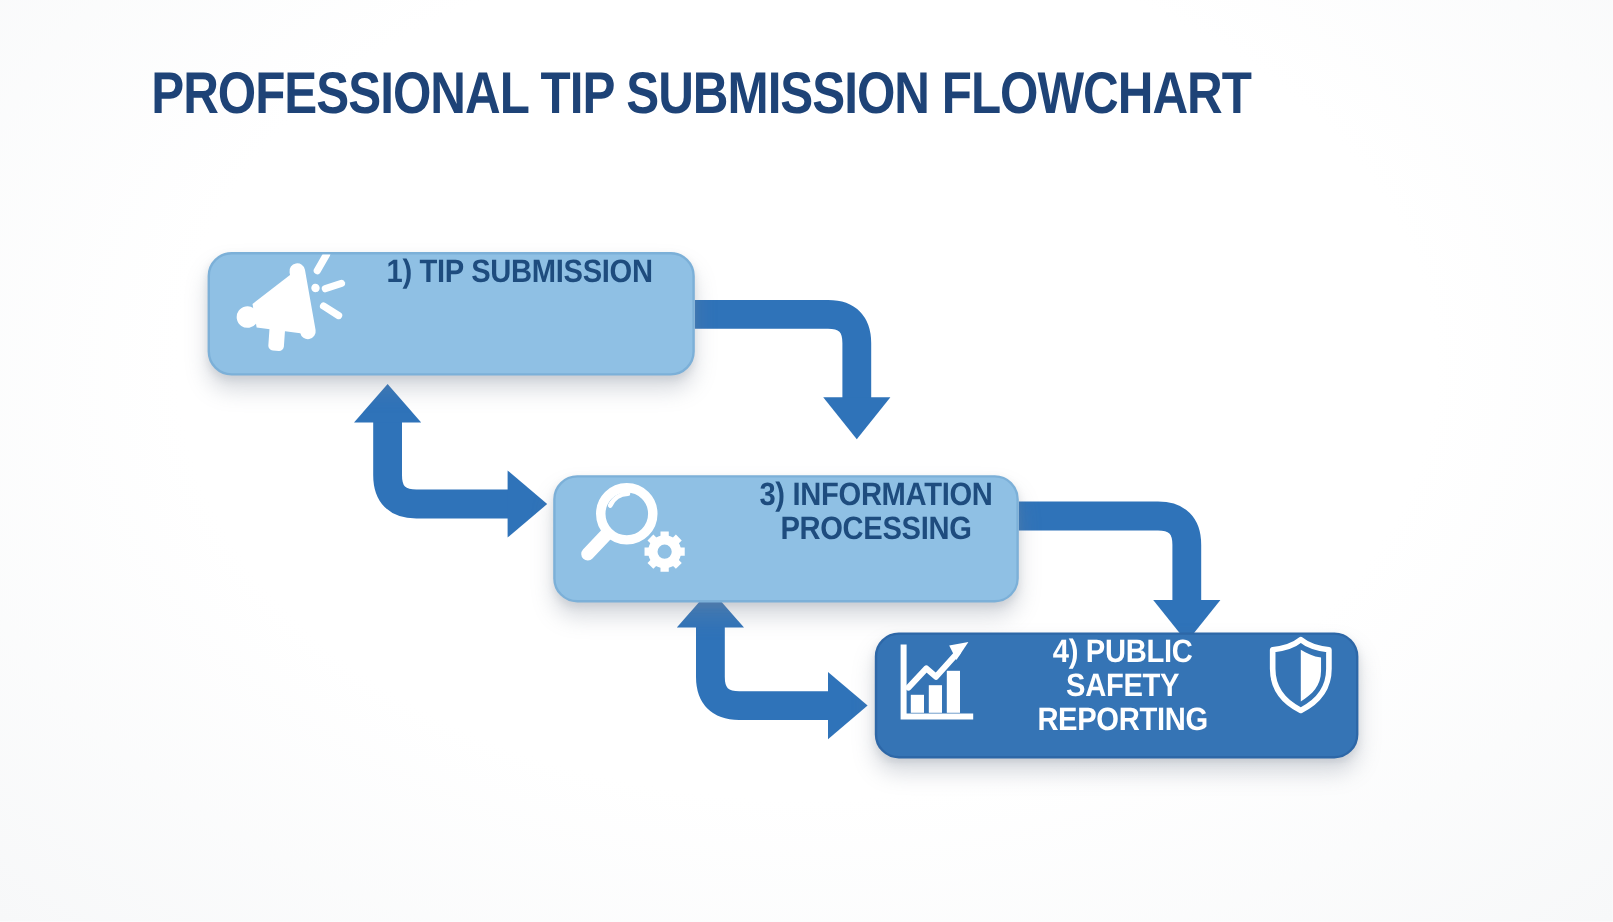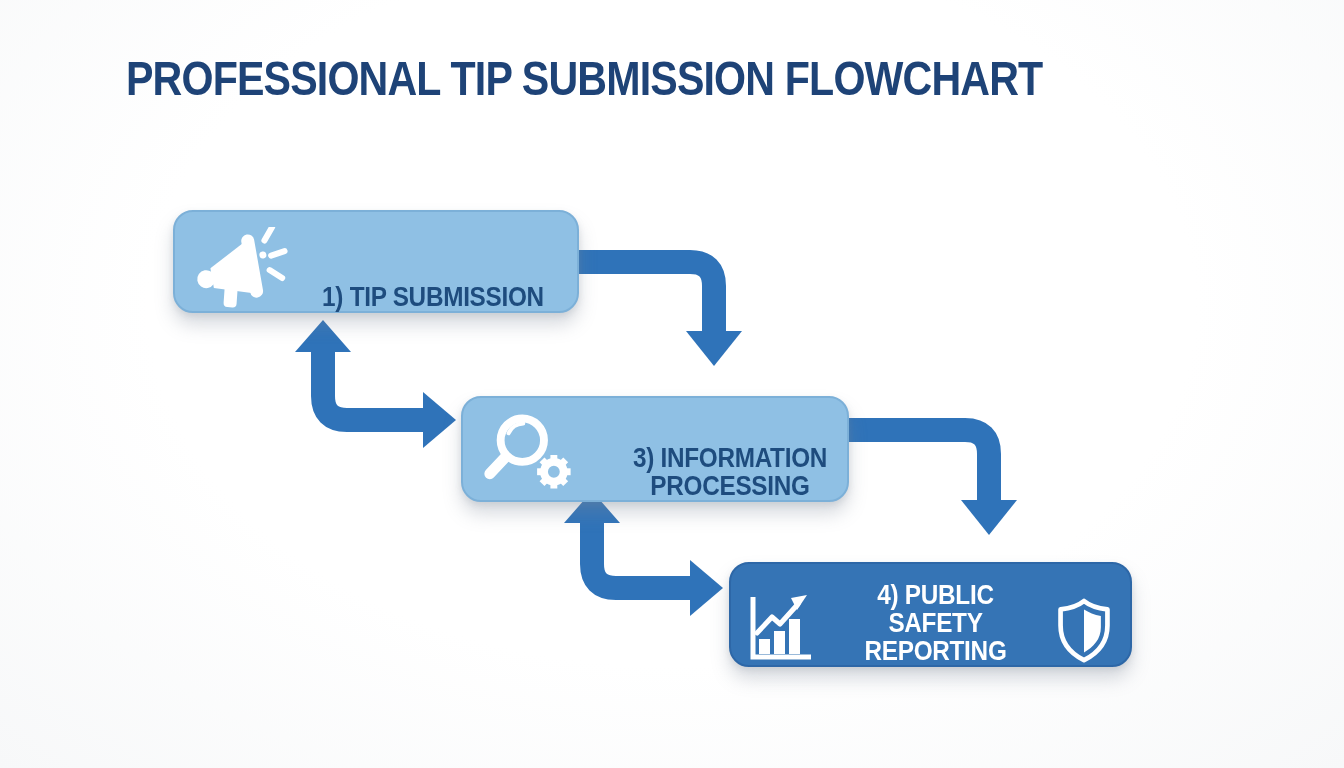--- a/index.html
+++ b/index.html
@@ -23,37 +23,37 @@
     position:relative;width:1344px;height:768px;
     background:radial-gradient(ellipse at 50% 40%, #FFFFFF 55%, #F7F8F9 100%);
   }
   .title{
     position:absolute;left:126px;top:50px;
     font-size:49px;font-weight:700;letter-spacing:-1px;
     color:var(--title);white-space:nowrap;
     transform:scaleX(0.84);transform-origin:left top;
   }
   .node{
-    position:absolute;display:flex;align-items:flex-end;
+    position:absolute;display:flex;align-items:flex-start;
     border-radius:20px;
     box-shadow:0 12px 18px rgba(125,136,152,0.30),0 3px 6px rgba(125,136,152,0.18);
   }
   .node.light{
     background:var(--node-light-fill);
     border:2px solid var(--node-light-border);
     color:var(--node-light-text);
   }
   .node.dark{
     background:var(--node-dark-fill);
     border:2px solid var(--node-dark-border);
     color:var(--node-dark-text);
   }
   .node-1{left:173px;top:210px;width:406px;height:103px;}
   .node-2{left:461px;top:396px;width:388px;height:106px;}
-  .node-3{left:729px;top:562px;width:403px;height:105px;}
+  .node-3{left:729px;top:527px;width:403px;height:105px;}
   .node .icon{flex:0 0 auto;color:#FFFFFF;display:flex;align-items:center;justify-content:center;}
   .node .label{
     flex:1 1 auto;text-align:center;
     font-weight:700;font-size:27px;line-height:28px;letter-spacing:-0.3px;
     transform:scaleX(0.90);transform-origin:center center;
   }
   .icon-megaphone{margin-left:18px;width:96px;height:84px;}
   .icon-magnifier{margin-left:12px;width:138px;height:90px;}
   .icon-chart{margin-left:14px;width:72px;height:76px;}
   .icon-shield{margin-right:16px;width:60px;height:68px;}

